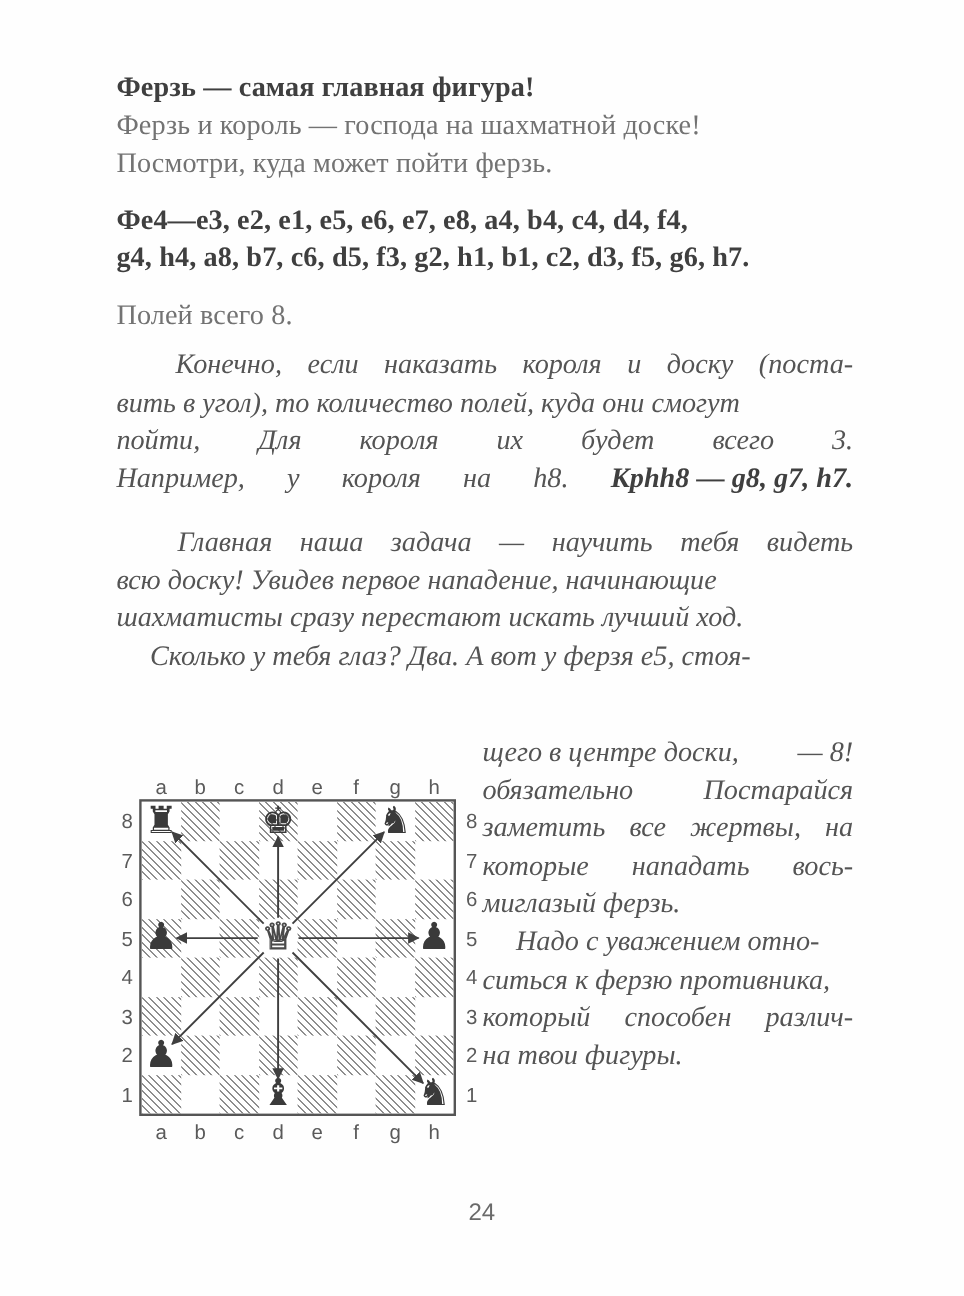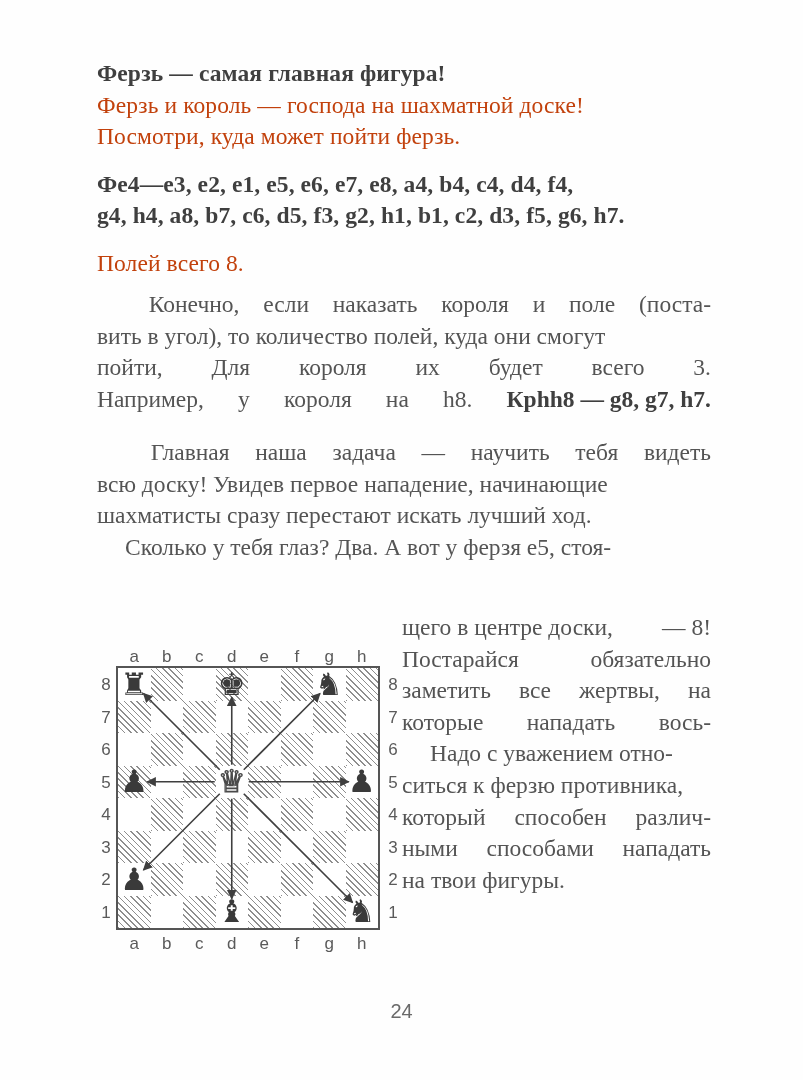--- a/index.html
+++ b/index.html
@@ -29,41 +29,41 @@
     position: absolute;
     left: 97px;
     top: 58px;
     width: 614px;
   }
 
   
   .line {
     font-size: 23.5px;
     line-height: 31.5px;
-    color: #c2410c;
+    color: #737373;
     white-space: pre;
     letter-spacing: 0.1px;
   }
   .line.bold { font-weight: bold; color: #3f3f3f; }
   .gap-sm { height: 10px; }
   .gap-md { height: 16px; }
   .gap-lg { height: 22px; }
 
   .indent { display: inline-block; width: 28px; }
 
   
   .jline {
     display: flex;
     justify-content: space-between;
     font-size: 23.5px;
     line-height: 31.5px;
     color: #545454;
   }
   .jline.last { justify-content: flex-start; }
-  .jline > span { white-space: pre; }
+  .jline > span { white-space: pre; font-style: italic; }
 
   
   .cols {
     position: absolute;
     left: 97px;
     top: 612px;
     width: 614px;
     height: 330px;
   }
   .col-right {
@@ -178,21 +178,21 @@
 
     <div class="gap-sm"></div>
 
     <div class="jline">
       <span class="indent"></span>
       <span>Конечно,</span>
       <span>если</span>
       <span>наказать</span>
       <span>короля</span>
       <span>и</span>
-      <span>поле</span>
+      <span>доску</span>
       <span>(поста-</span>
     </div>
     <div class="jline last">
       <span>вить в угол), то количество полей, куда они смогут</span>
     </div>
     <div class="jline">
       <span>пойти,</span>
       <span>Для</span>
       <span>короля</span>
       <span>их</span>
@@ -364,51 +364,49 @@
           </div>
       </div>
     </div>
 
     <div class="col-right">
       <div class="jline">
         <span>щего в центре доски,</span>
         <span>— 8!</span>
       </div>
       <div class="jline">
+        <span>обязательно</span>
         <span>Постарайся</span>
-        <span>обязательно</span>
       </div>
       <div class="jline">
         <span>заметить</span>
         <span>все</span>
         <span>жертвы,</span>
         <span>на</span>
       </div>
       <div class="jline">
         <span>которые</span>
         <span>нападать</span>
         <span>вось-</span>
       </div>
       <div class="jline last">
+        <span>миглазый ферзь.</span>
+      </div>
+      <div class="jline last">
         <span class="indent"></span>
           <span>Надо с уважением отно-</span>
       </div>
       <div class="jline last">
         <span>ситься к ферзю противника,</span>
       </div>
       <div class="jline">
         <span>который</span>
         <span>способен</span>
         <span>различ-</span>
       </div>
-      <div class="jline">
-        <span>ными</span>
-        <span>способами</span>
-        <span>нападать</span>
-      </div>
       <div class="jline last">
         <span>на твои фигуры.</span>
       </div>
     </div>
 
   </div>
 
   <div class="folio">24</div>
 
 </div>

